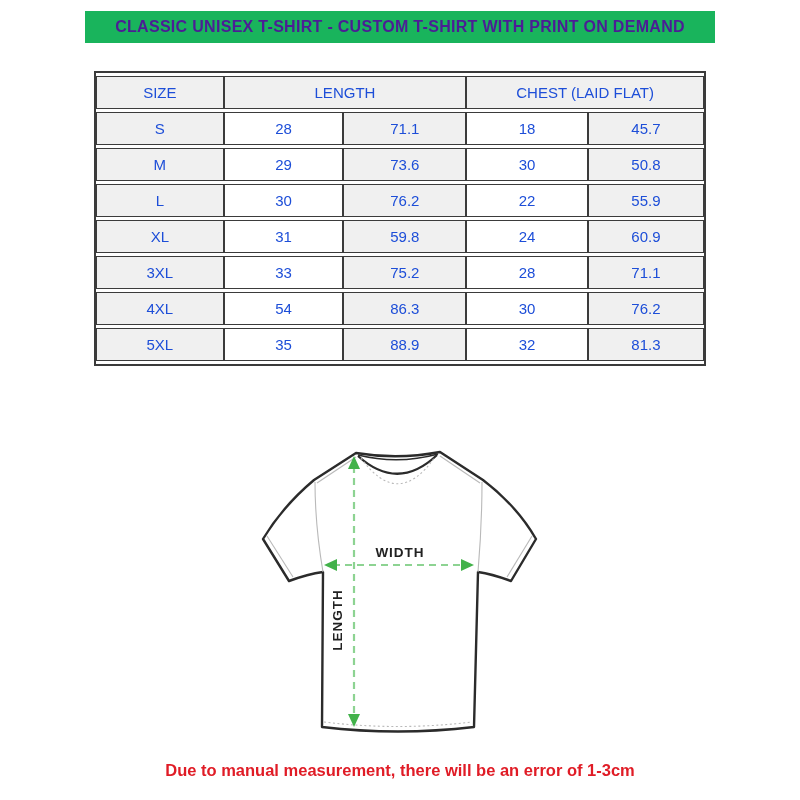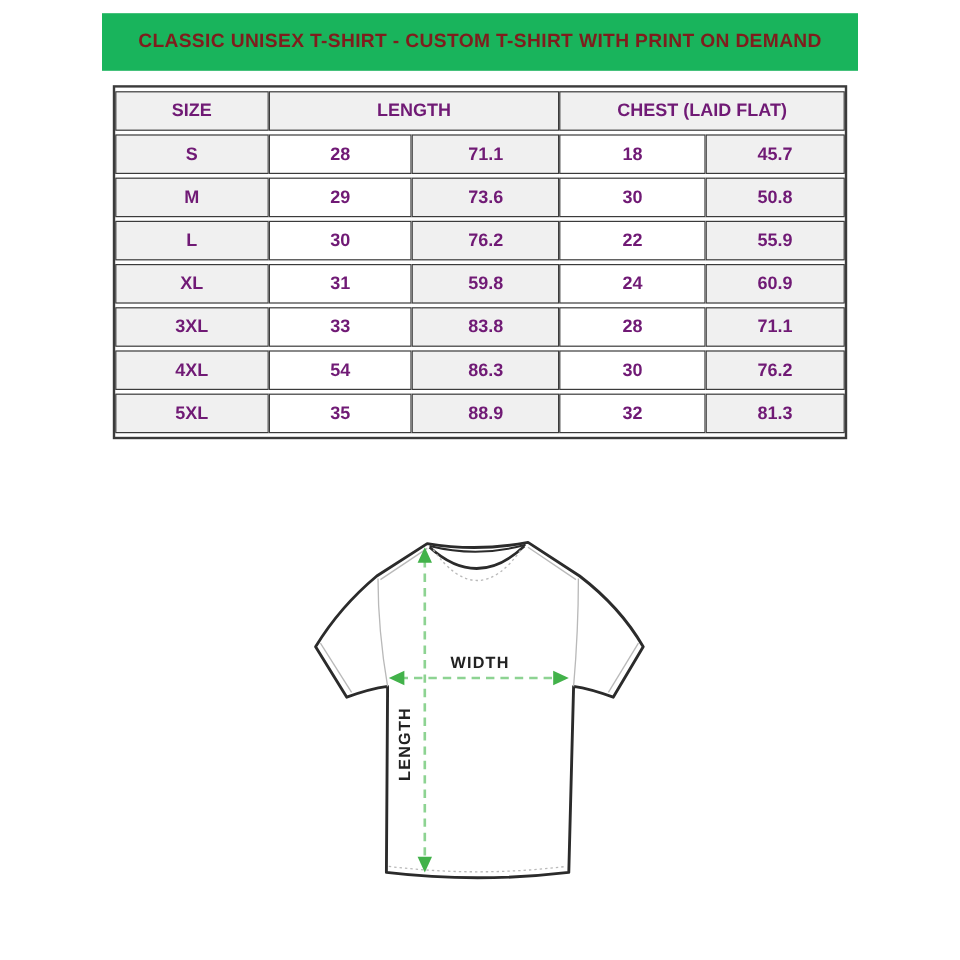--- a/index.html
+++ b/index.html
@@ -11,37 +11,37 @@
     --arrow:#42b24a;
     --ink:#2b2b2b;
     --stitch:#b9b9b9;
   }
   *{box-sizing:border-box;margin:0;padding:0;}
   html,body{width:800px;height:800px;background:#ffffff;overflow:hidden;
     font-family:"Liberation Sans","DejaVu Sans",sans-serif;}
   .stage{position:relative;width:800px;height:800px;background:#fff;}
 
   .banner{
-    position:absolute;left:85px;top:11px;width:630px;height:48px;
-    background:var(--green);color:#7f1d1d;
+    position:absolute;left:85px;top:11px;width:630px;height:32px;
+    background:var(--green);color:#4c1d95;
     display:flex;align-items:center;justify-content:center;
     font-weight:bold;font-size:16px;letter-spacing:.3px;white-space:nowrap;
   }
 
   table.size-chart{
     position:absolute;left:94px;top:71px;width:612px;
     border-collapse:separate;border-spacing:0 3px;
     border:2px solid var(--border);
     table-layout:fixed;
   }
   table.size-chart th, table.size-chart td{
     border:1px solid var(--border);
     height:31px;line-height:31px;
     text-align:center;vertical-align:middle;
-    font-weight:bold;font-size:15px;color:#701a75;
+    font-weight:normal;font-size:15px;color:#1d4ed8;
     padding:0;background:#fff;
   }
   table.size-chart th{background:var(--gray);}
   table.size-chart td.shade{background:var(--gray);}
 
   .shirt-wrap{position:absolute;left:230px;top:430px;width:340px;height:330px;}
 
   .outline{fill:#ffffff;stroke:var(--ink);stroke-width:2.4;stroke-linejoin:round;}
   .thinline{fill:none;stroke:var(--ink);stroke-width:1.6;}
   .seam{fill:none;stroke:var(--stitch);stroke-width:1.1;}
@@ -105,21 +105,21 @@
       <tr>
         <td class="shade">XL</td>
         <td>31</td>
         <td class="shade">59.8</td>
         <td>24</td>
         <td class="shade">60.9</td>
       </tr>
       <tr>
         <td class="shade">3XL</td>
         <td>33</td>
-        <td class="shade">83.8</td>
+        <td class="shade">75.2</td>
         <td>28</td>
         <td class="shade">71.1</td>
       </tr>
       <tr>
         <td class="shade">4XL</td>
         <td>54</td>
         <td class="shade">86.3</td>
         <td>30</td>
         <td class="shade">76.2</td>
       </tr>
@@ -177,14 +177,15 @@
 
       <g>
         <line class="dashline" x1="103" y1="135" x2="235" y2="135"></line>
         <polygon class="ah" points="94,135 107,129 107,141"></polygon>
         <polygon class="ah" points="244,135 231,129 231,141"></polygon>
         <text class="measure-label" x="170" y="127" text-anchor="middle">WIDTH</text>
       </g>
     </svg>
   </div>
 
+  <div class="footnote">Due to manual measurement, there will be an error of 1-3cm</div>
 
 </div>
 
 </body></html>

